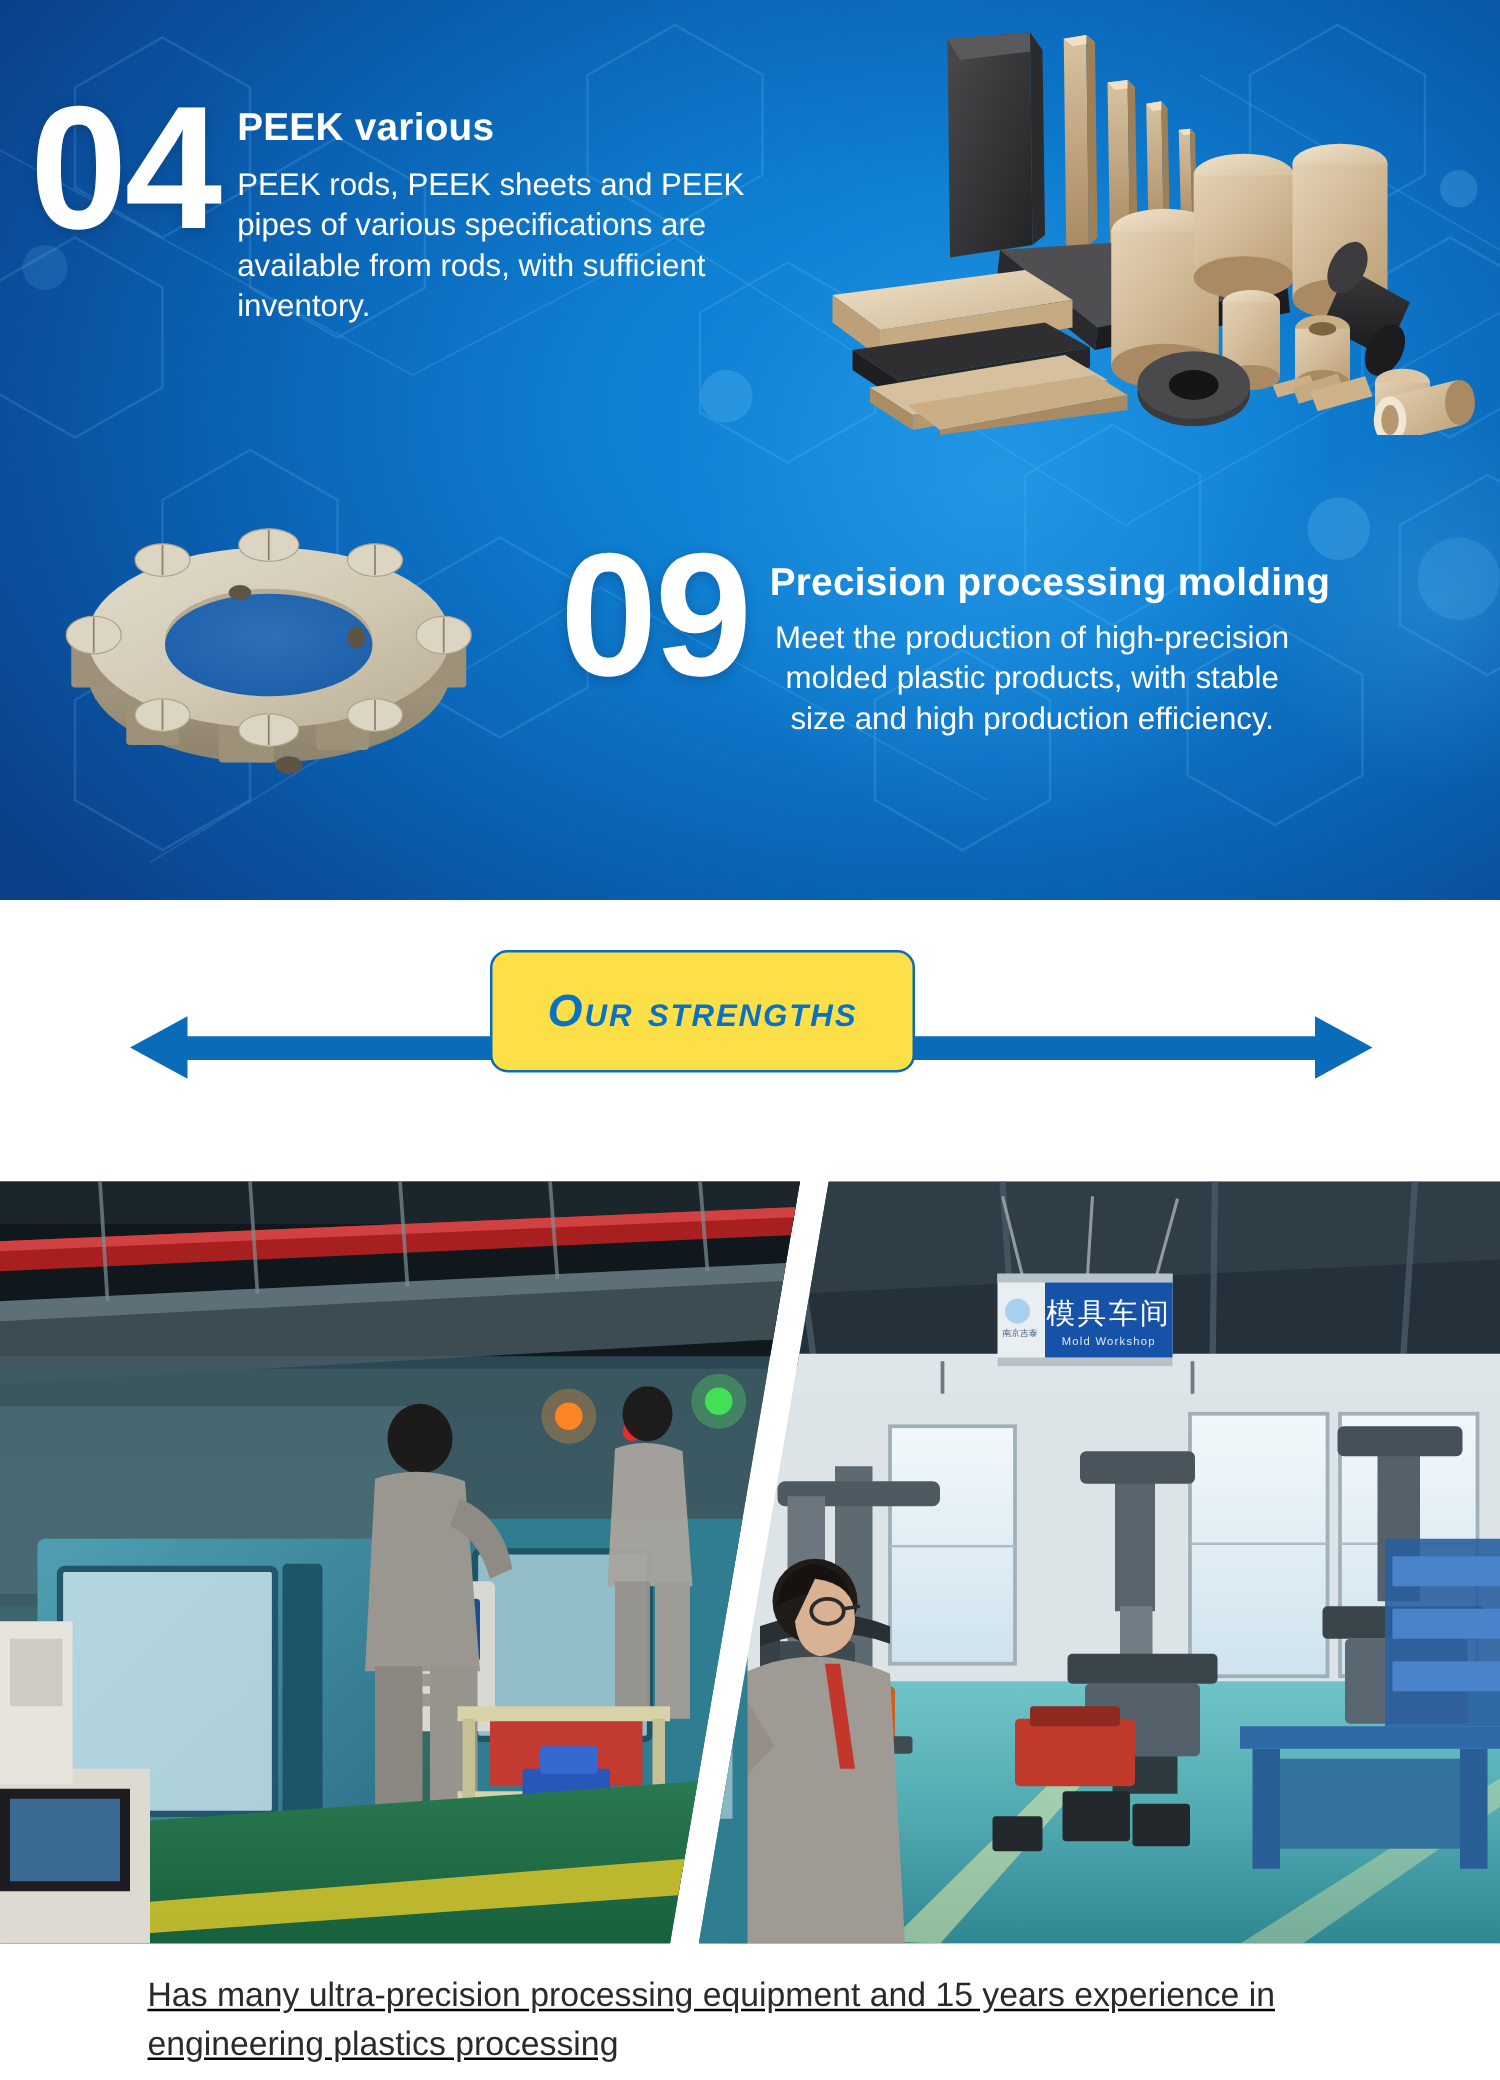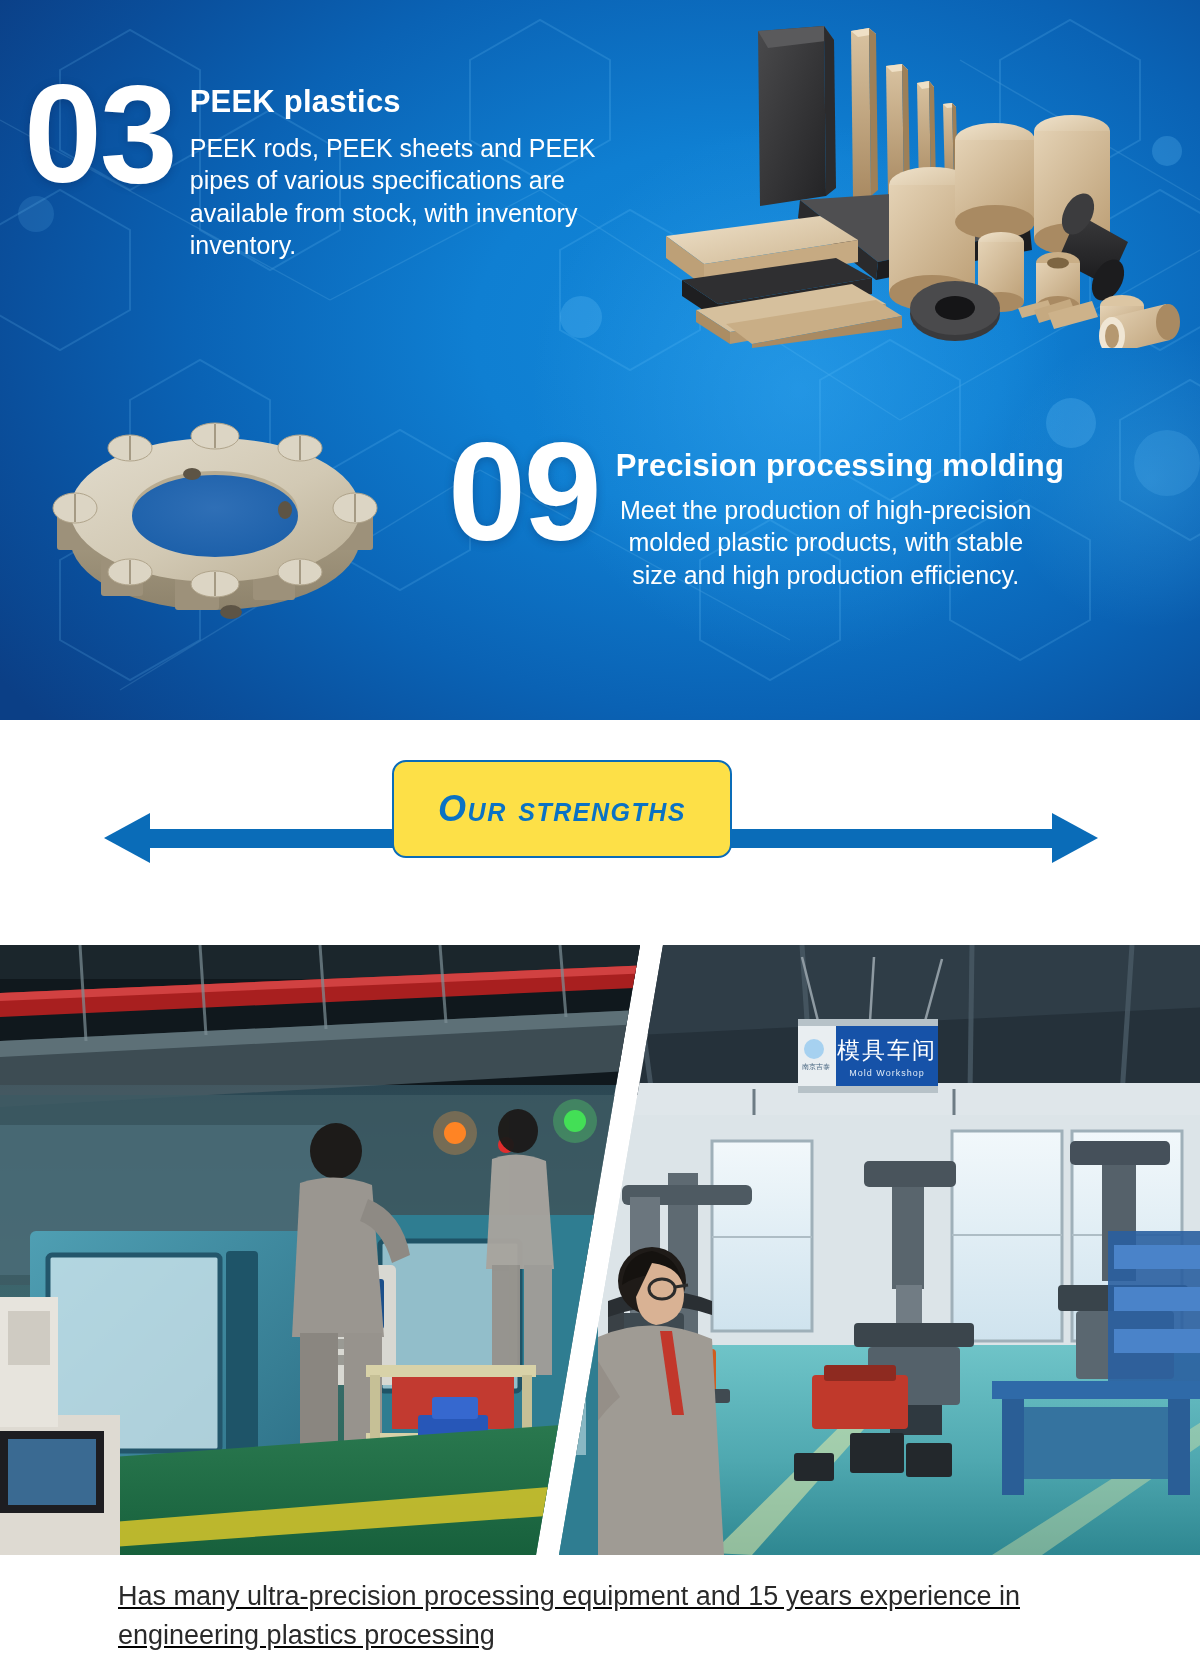--- a/index.html
+++ b/index.html
@@ -314,24 +314,24 @@
       <ellipse cx="180" cy="122" rx="83" ry="41" fill="#b8ac92"></ellipse>
       <ellipse cx="180" cy="126" rx="83" ry="41" fill="url(#gBore)"></ellipse>
 
       <ellipse cx="157" cy="84" rx="9" ry="6" fill="#5d5445"></ellipse>
       <ellipse cx="250" cy="120" rx="7" ry="9" fill="#5d5445"></ellipse>
       <ellipse cx="196" cy="222" rx="11" ry="7" fill="#5d5445"></ellipse>
     </svg>
   </div>
 
   <div class="blk03">
-    <div class="big-num">03</div>
+    <div class="big-num">04</div>
     <div class="txtwrap">
-      <div class="head3">PEEK plastics</div>
-      <div class="body3">PEEK rods, PEEK sheets and PEEK pipes of various specifications are available from stock, with inventory inventory.</div>
+      <div class="head3">PEEK various</div>
+      <div class="body3">PEEK rods, PEEK sheets and PEEK pipes of various specifications are available from rods, with sufficient inventory.</div>
     </div>
   </div>
 
   <div class="blk04">
     <div class="big-num">09</div>
     <div class="txtwrap">
       <div class="head4">Precision processing molding</div>
       <div class="body4">Meet the production of high-precision molded plastic products, with stable size and high production efficiency.</div>
     </div>
   </div>

